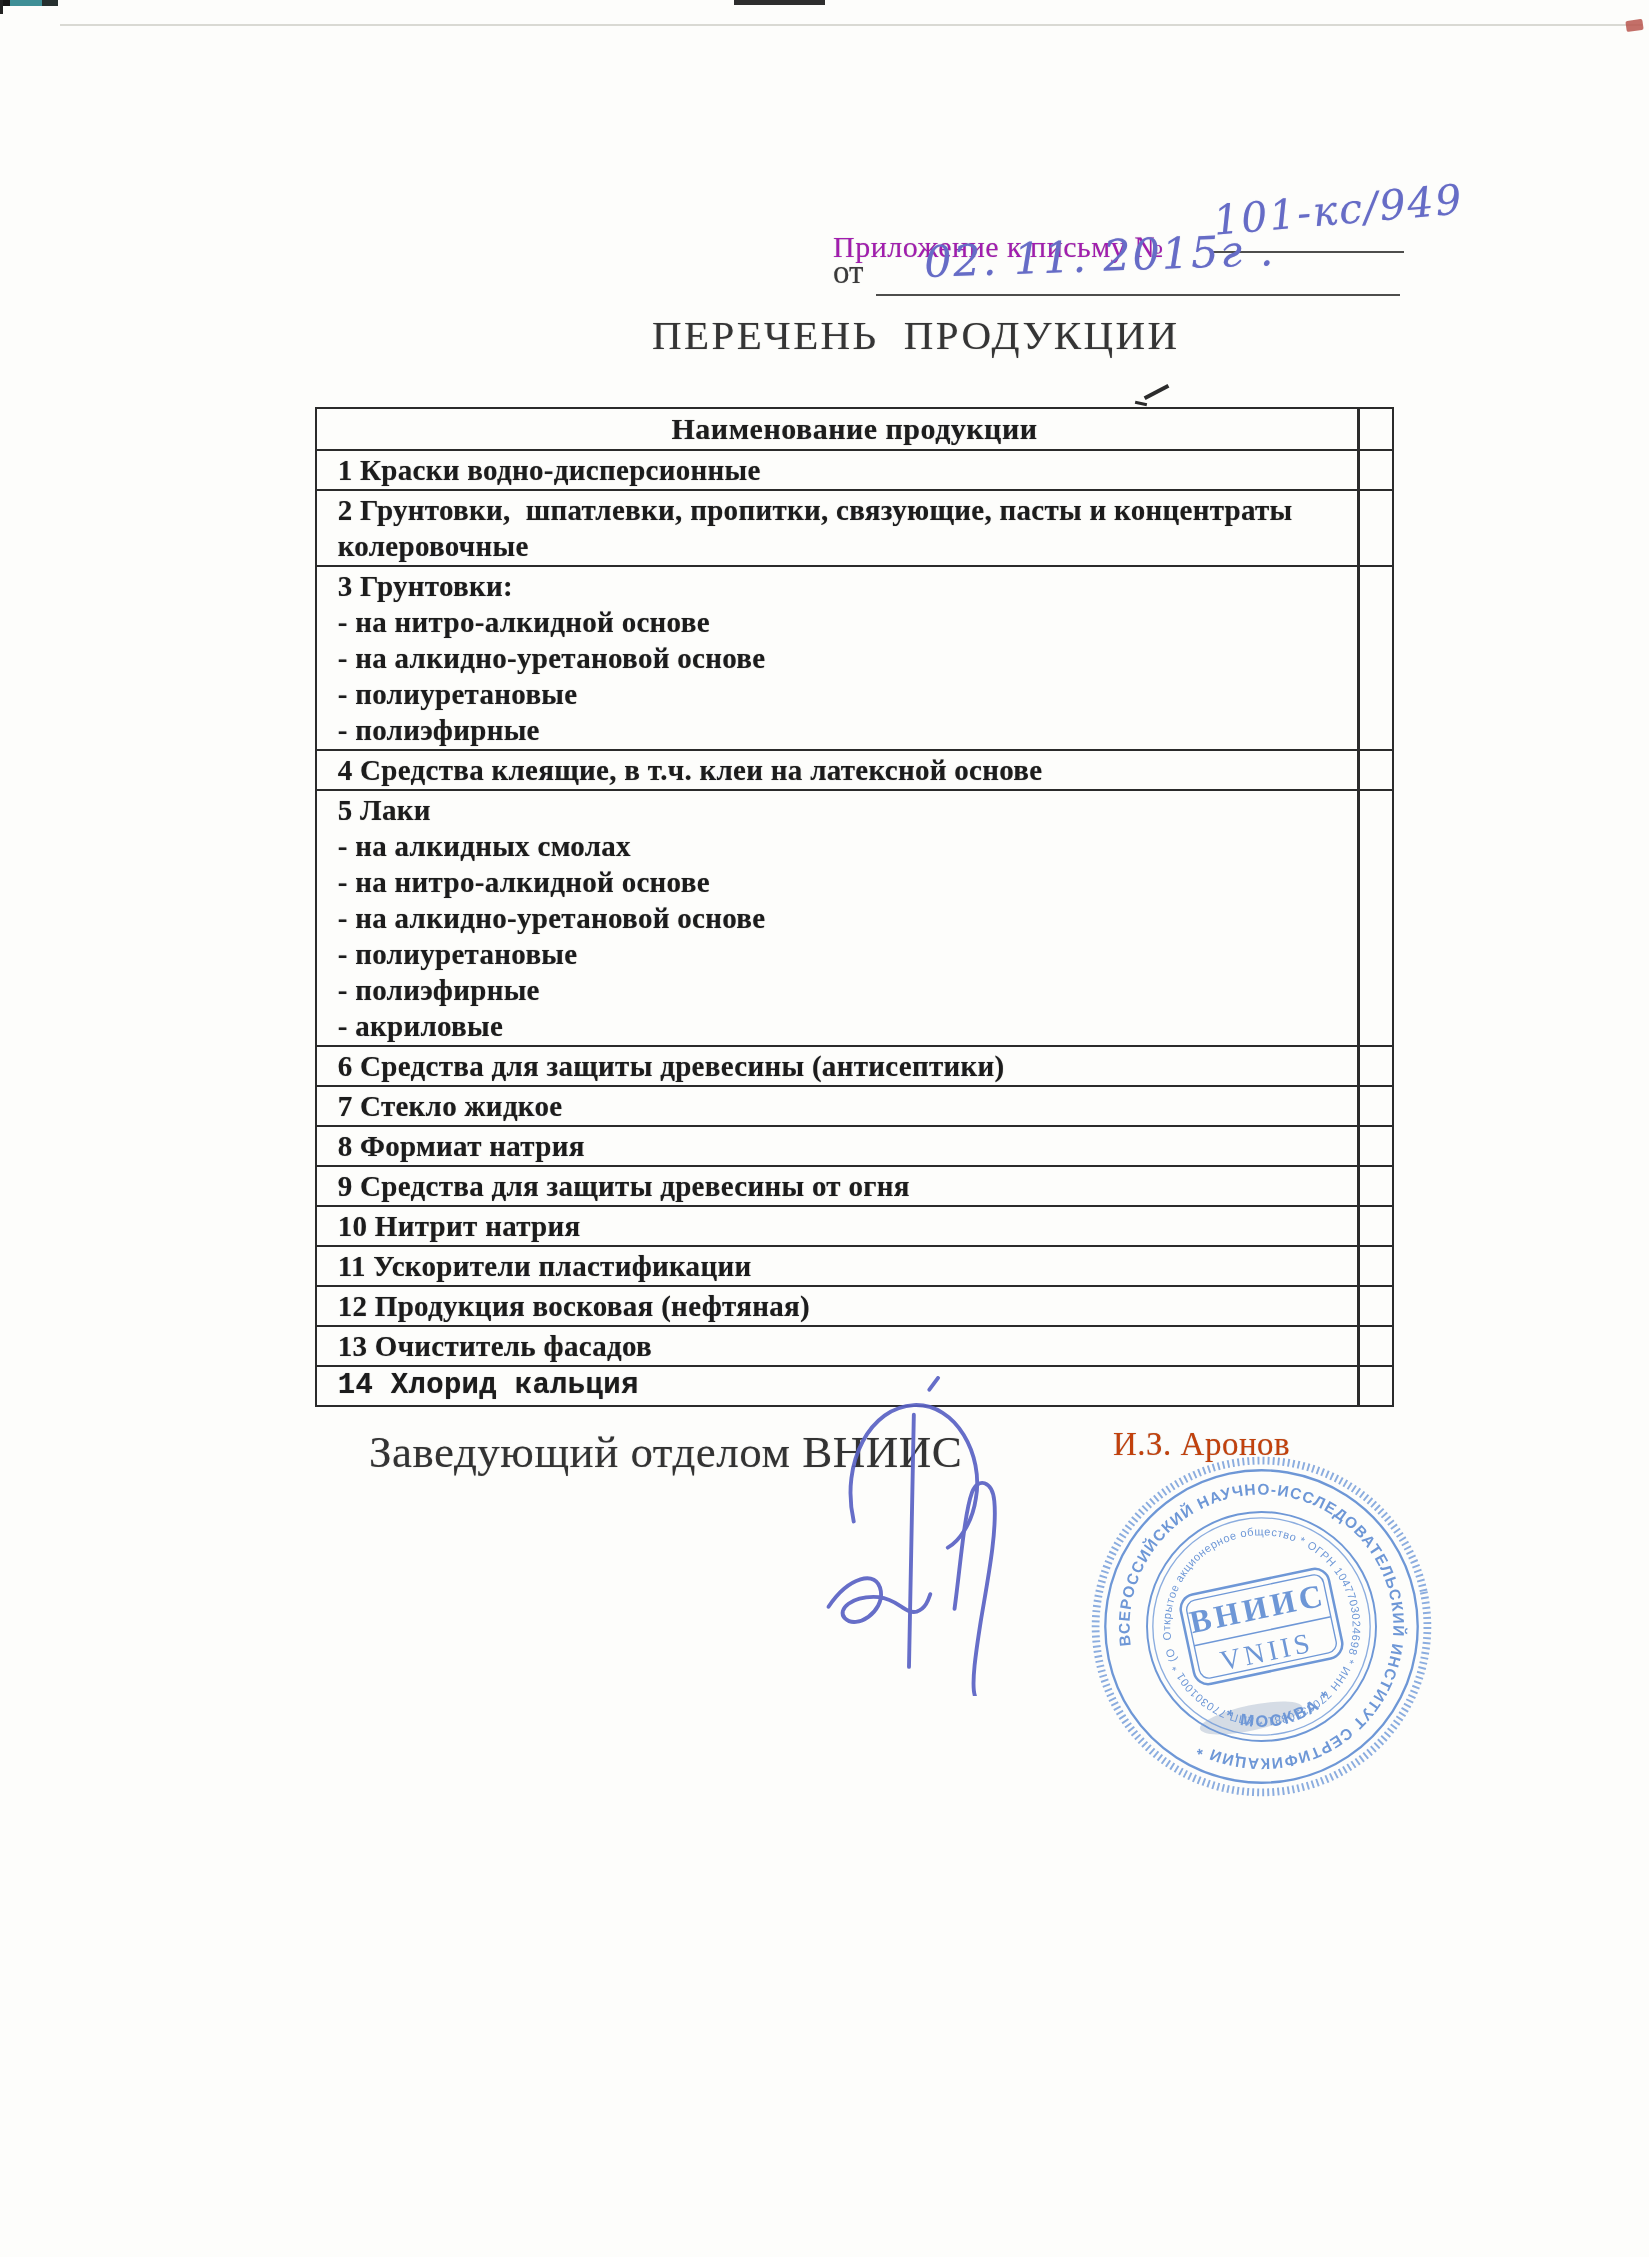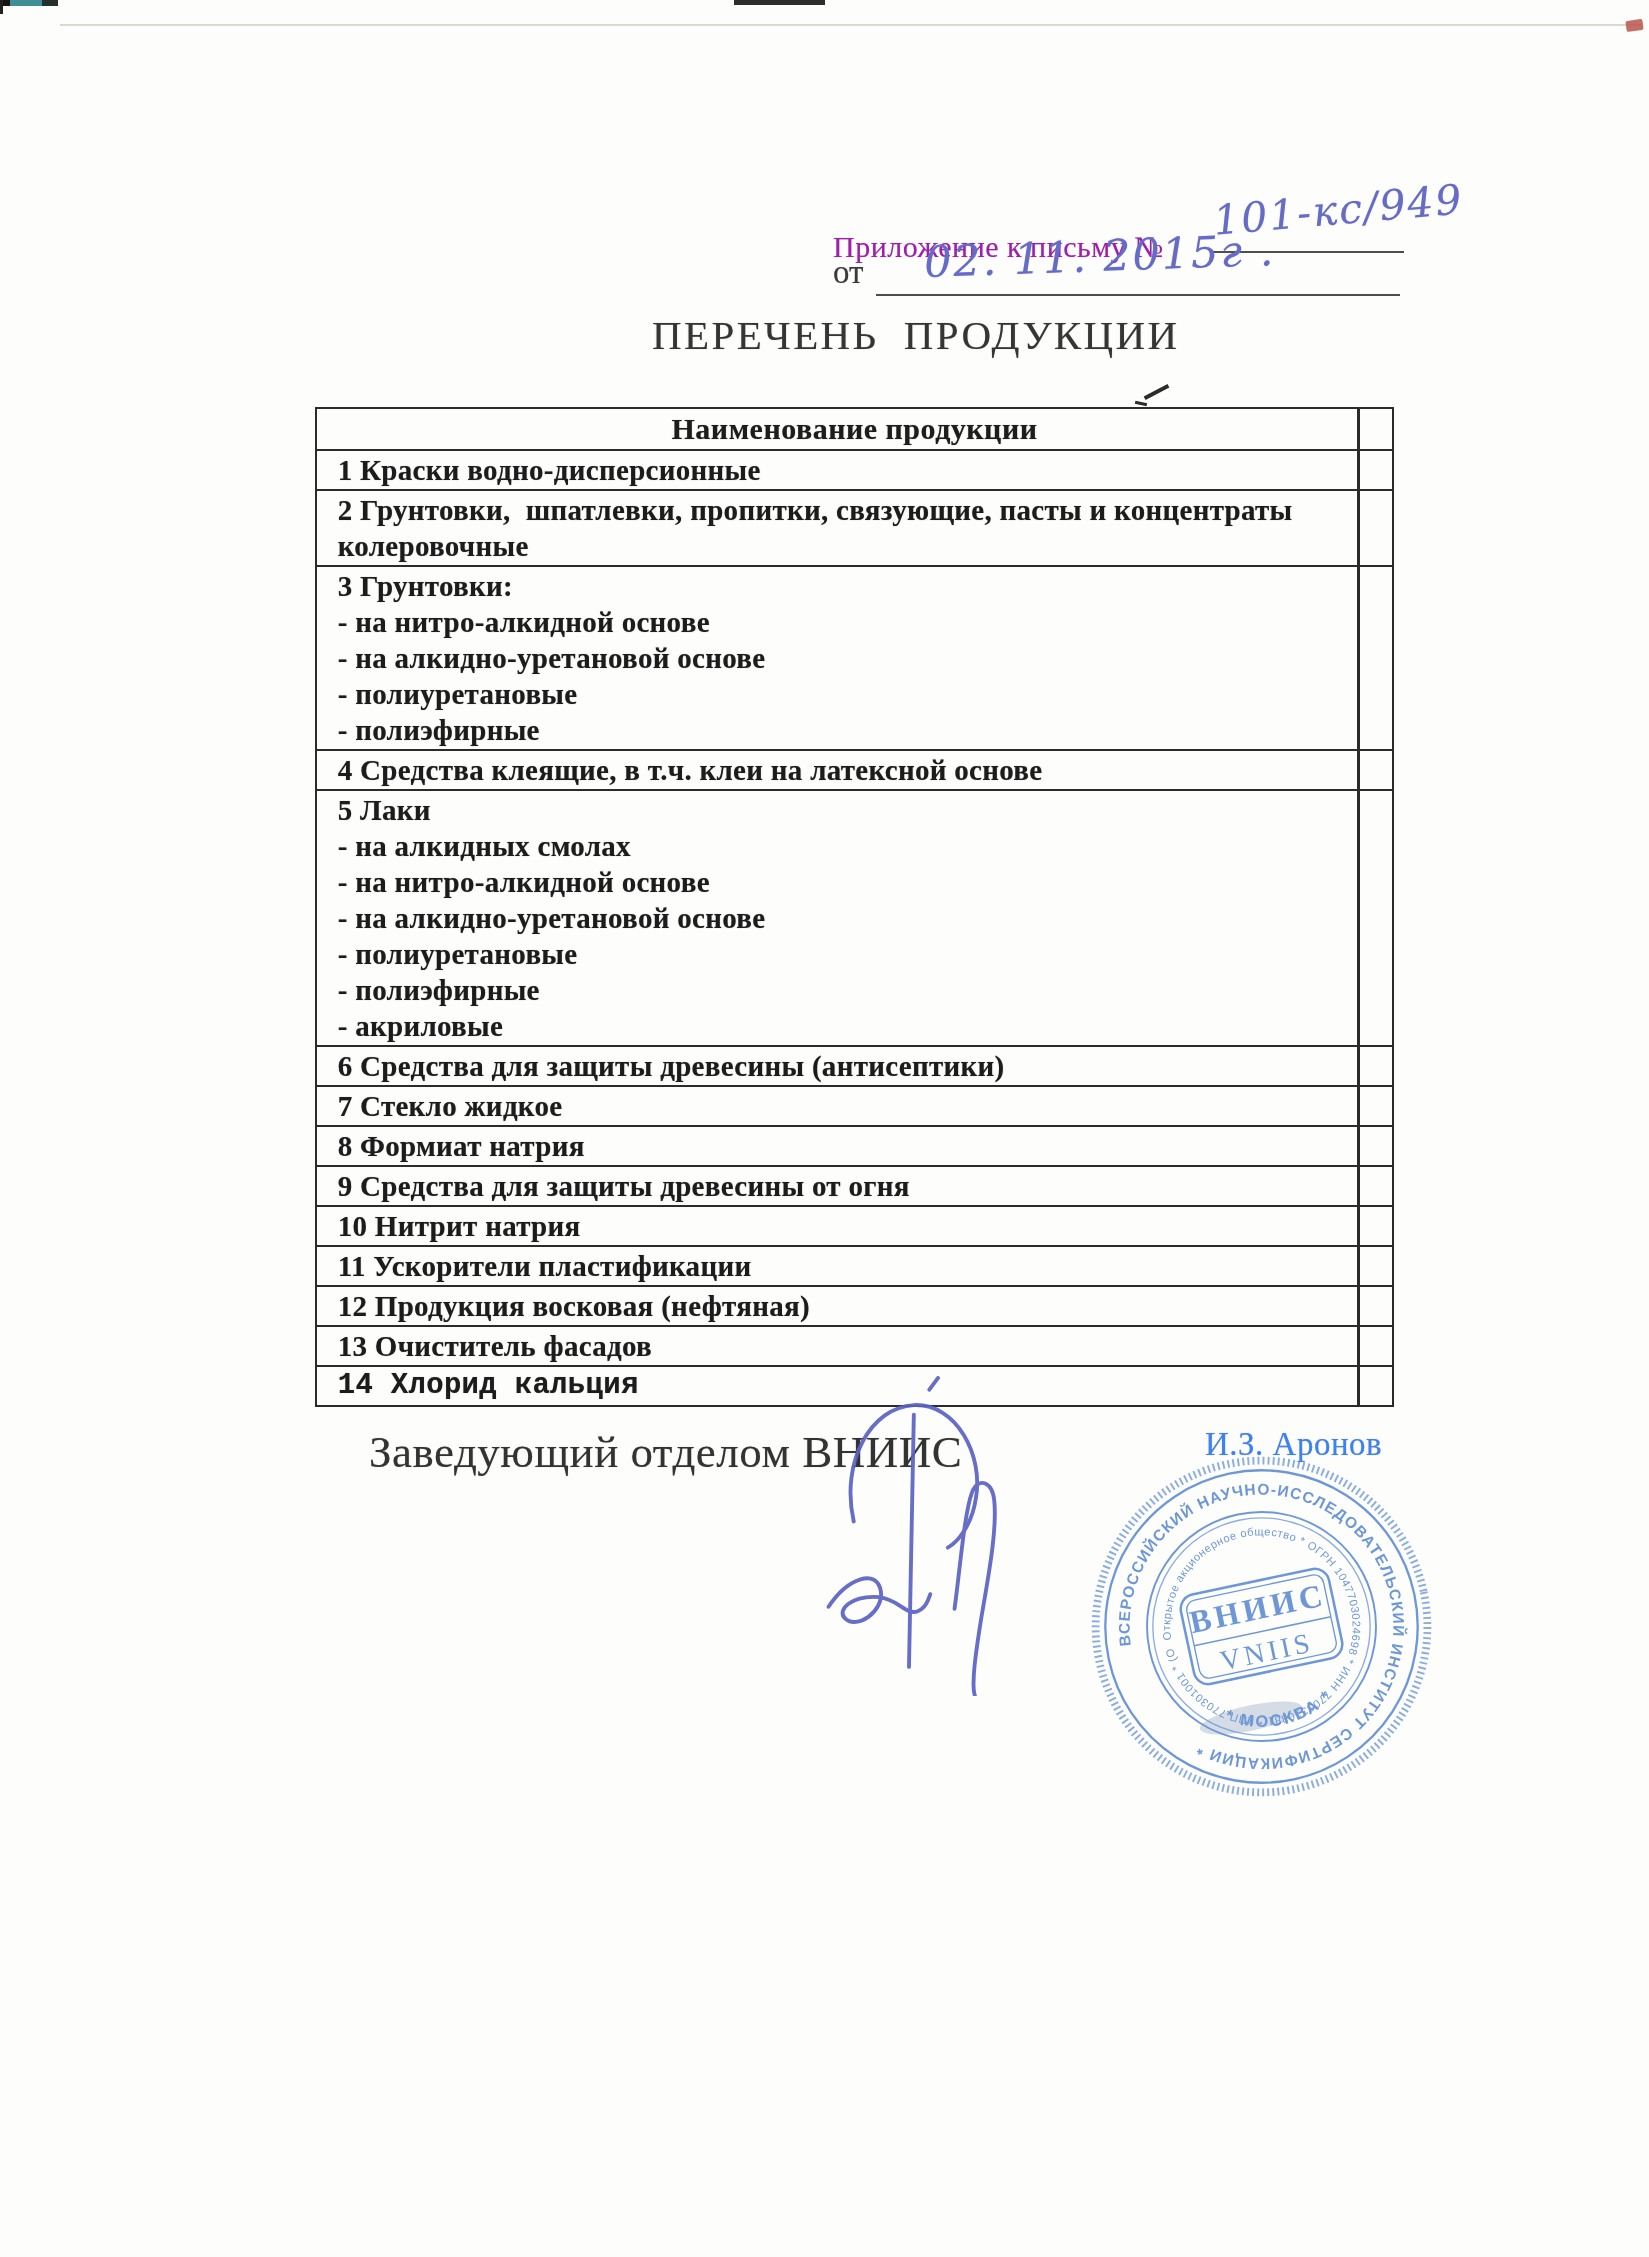--- a/index.html
+++ b/index.html
@@ -54,22 +54,22 @@
   .trow{border-bottom:2.9px solid #2b2b2b;padding:1px 12px;}
   .trow:last-child{border-bottom:none;font-family:Liberation Mono, monospace;}
   .t-line{
     font-size:29px;font-weight:700;color:#1c1c1c;line-height:36px;
     padding-left:8.7px;padding-right:43px;white-space:pre;
     letter-spacing:0.3px;text-shadow:0 0 1px rgba(25,25,25,.45);
   }
   
   .position-title{position:absolute;left:369px;top:1426px;
     font-size:45px;color:#333;letter-spacing:0.5px;text-shadow:0 0 1px rgba(40,40,40,.35);}
-  .signer-name{position:absolute;left:1205px;top:1426px;
-    font-size:33px;color:#3b82f6;letter-spacing:0.5px;text-shadow:0 0 1px rgba(40,40,40,.35);}
+  .signer-name{position:absolute;left:1113px;top:1426px;
+    font-size:33px;color:#c2410c;letter-spacing:0.5px;text-shadow:0 0 1px rgba(40,40,40,.35);}
   .signature-svg{position:absolute;left:813px;top:1376px;}
   .stamp-svg{position:absolute;left:1083px;top:1448px;}
   .stamp-text{font-family:"Liberation Sans",sans-serif;}
 </style>
 </head>
 <body>
 
 <div class="page">
 
   <div class="art-topleft"></div>

